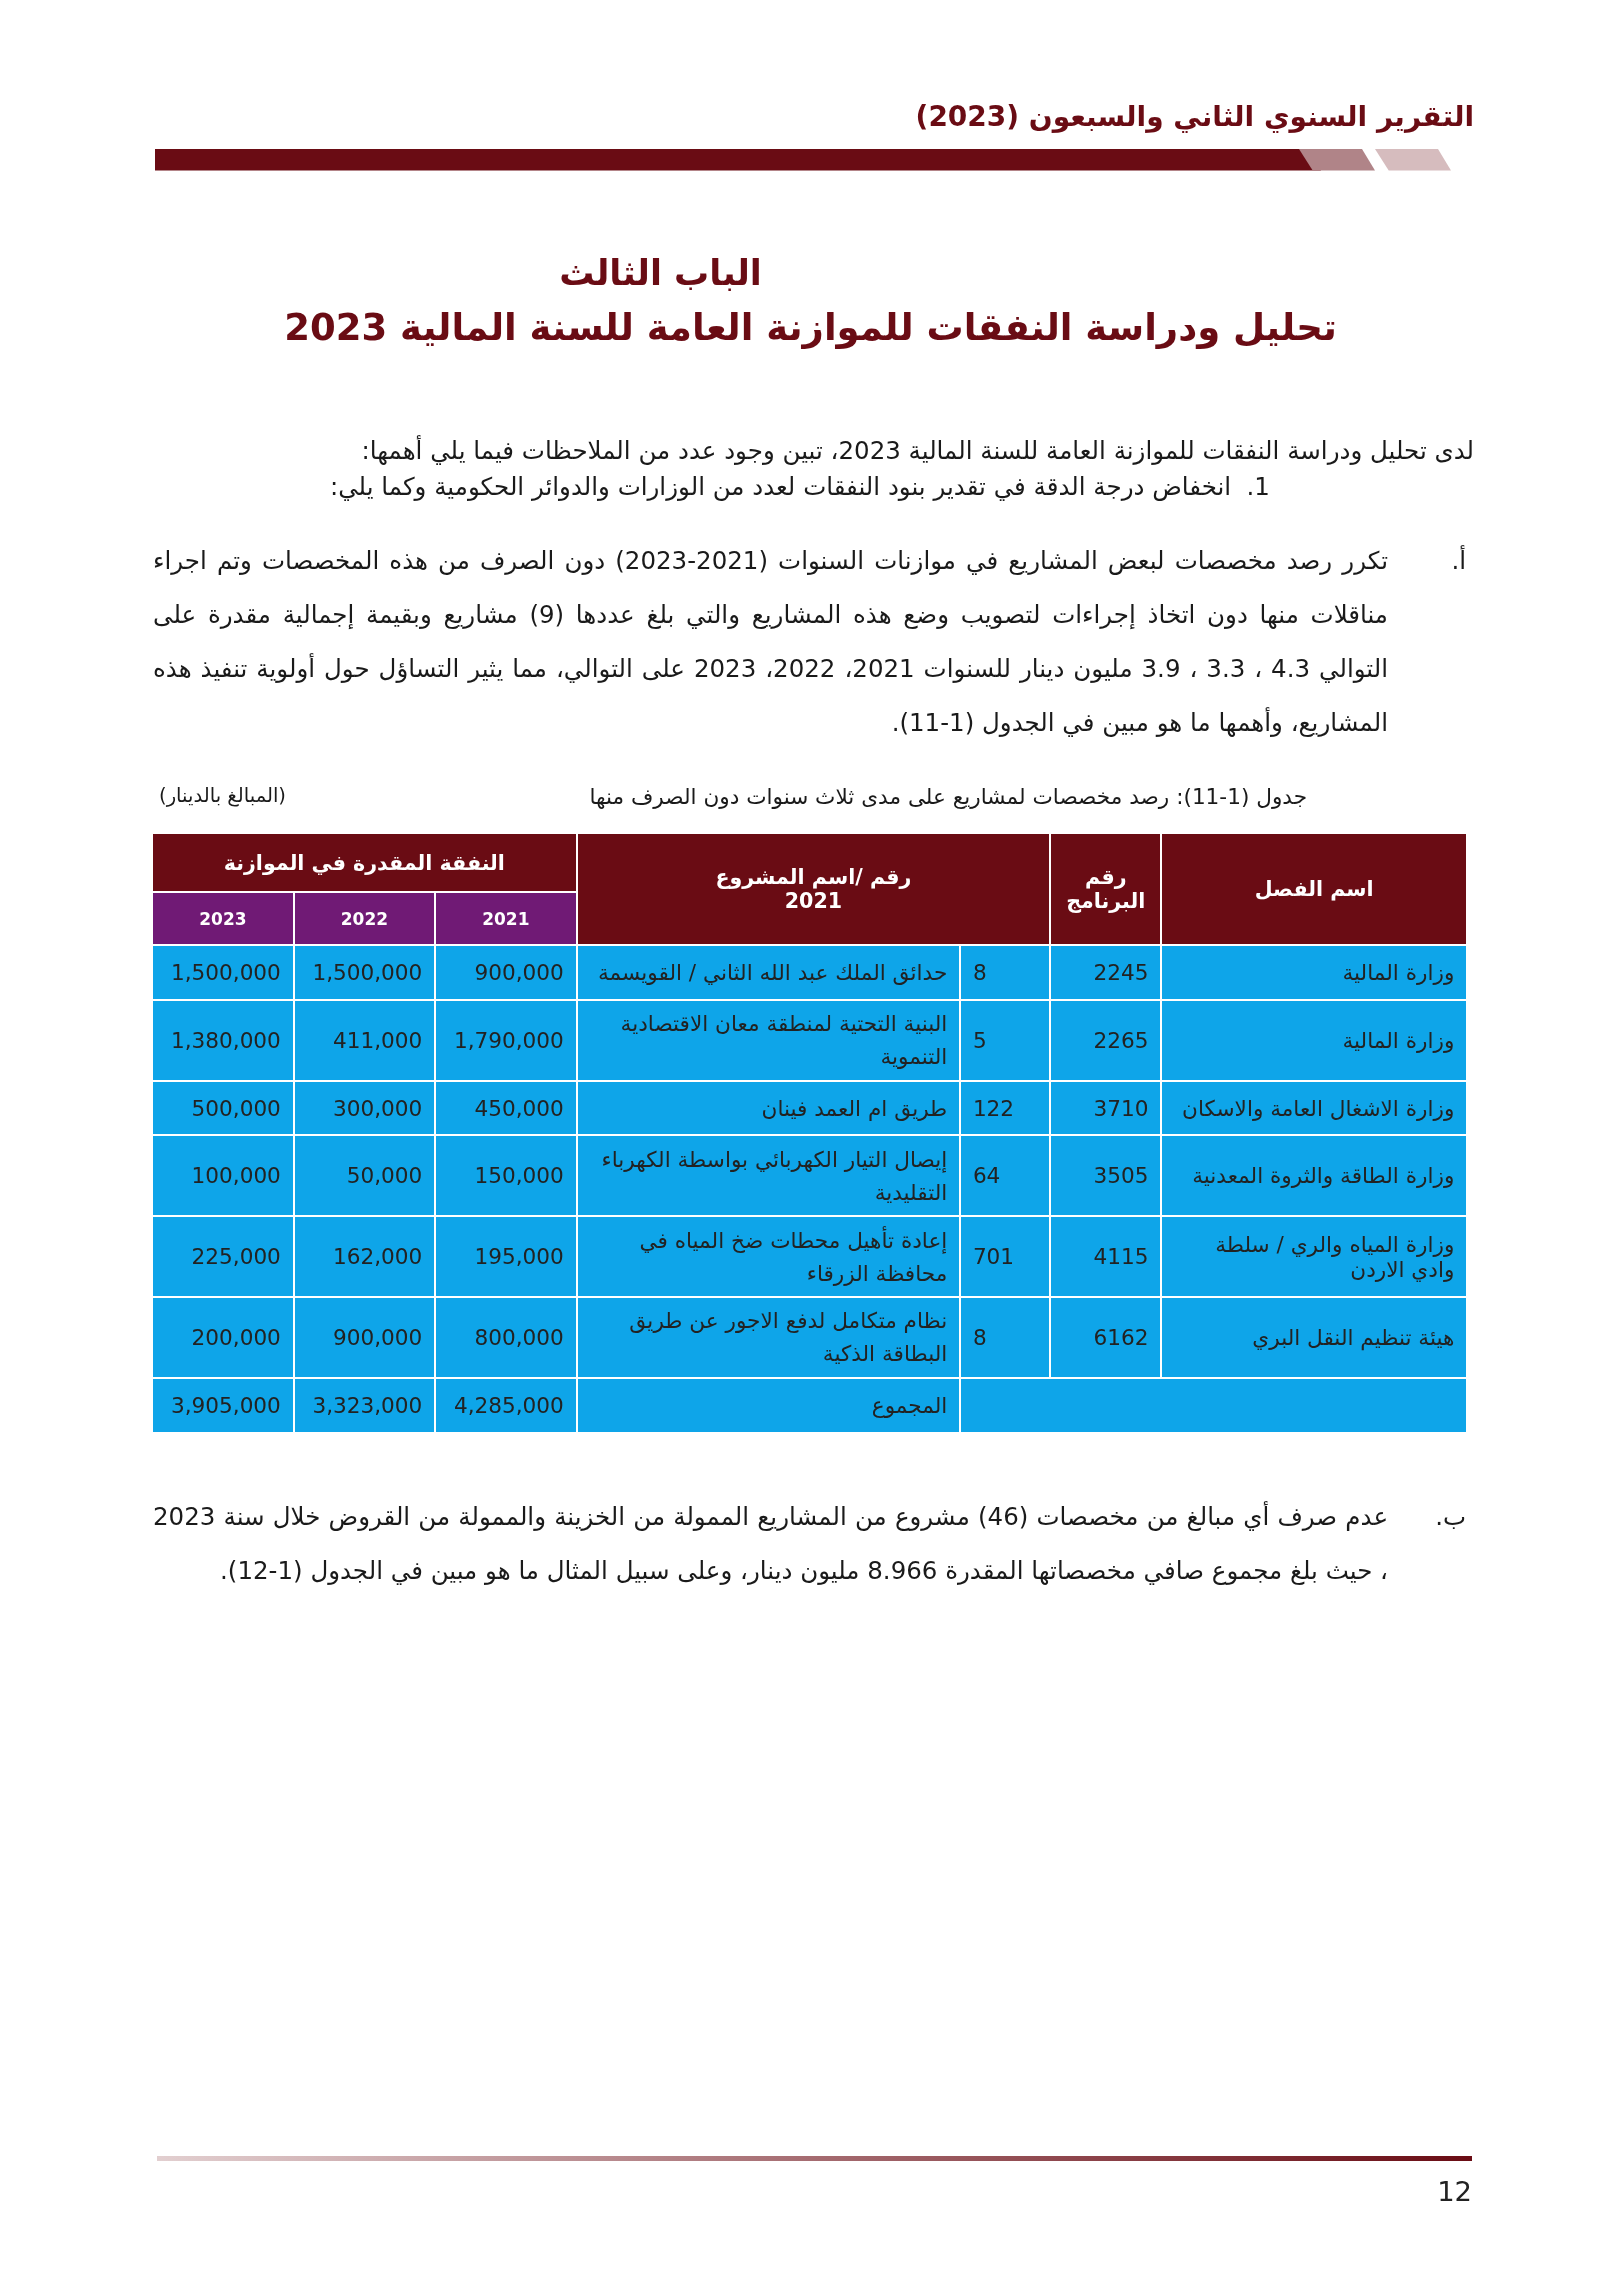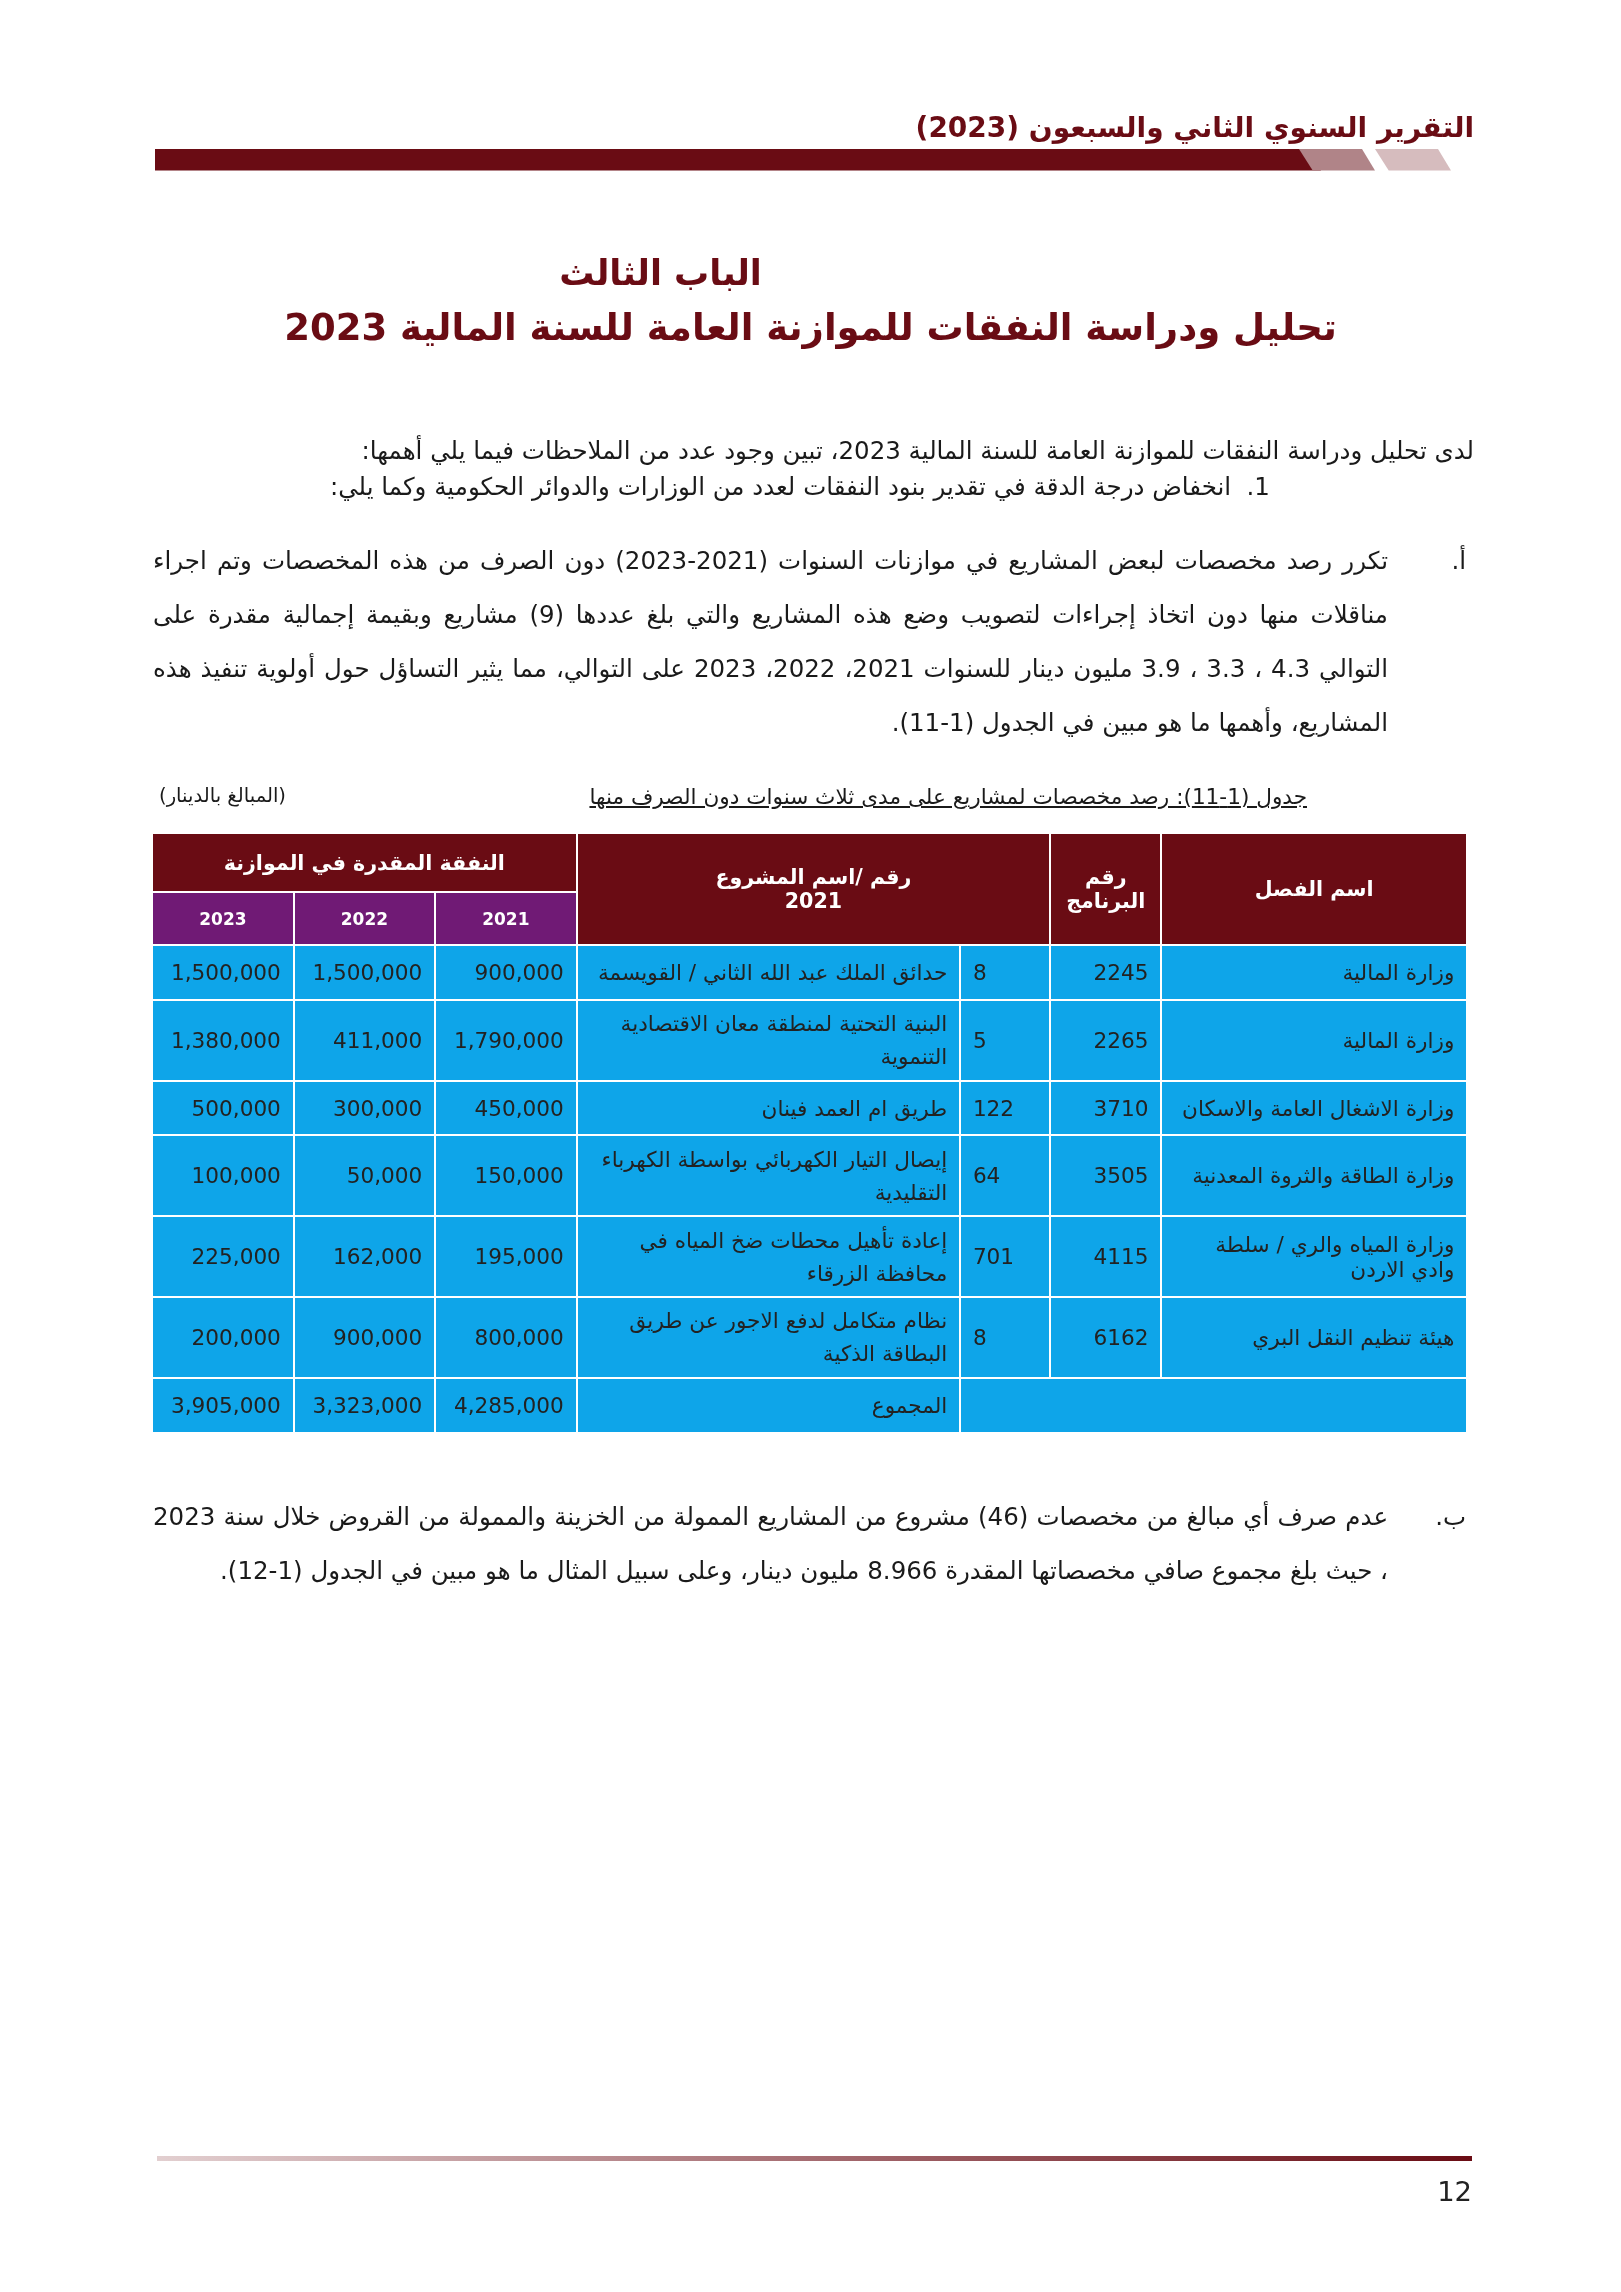--- a/index.html
+++ b/index.html
@@ -1,18 +1,18 @@
 <!DOCTYPE html>
 <html><head>
 <meta charset="utf-8">
 <style>
   html, body { margin:0; padding:0; background:#ffffff; }
   body { width:1621px; height:2293px; position:relative; overflow:hidden;
          font-family:"DejaVu Sans", sans-serif; color:#1a1a1a; }
-  .header-title { position:absolute; top:111px; right:147px; font-size:28px; font-weight:bold;
+  .header-title { position:absolute; top:100px; right:147px; font-size:28px; font-weight:bold;
          color:#6a0c14; direction:rtl; white-space:nowrap; }
   .header-bar { position:absolute; top:149px; left:155px; width:1319px; height:21.6px; }
   .bar-main { position:absolute; left:0; top:0; width:1166px; height:21.6px; background:#6a0c14;
          clip-path:polygon(0 0, 1153px 0, 1166px 21.6px, 0 21.6px); }
   .bar-mid { position:absolute; left:1144px; top:0; width:76px; height:21.6px; background:#b08488;
          clip-path:polygon(0 0, 63px 0, 76px 21.6px, 13.7px 21.6px); }
   .bar-light { position:absolute; left:1220px; top:0; width:76px; height:21.6px; background:#d6bcbe;
          clip-path:polygon(0 0, 63px 0, 76px 21.6px, 13.7px 21.6px); }
 
   .chapter-title { position:absolute; top:253px; left:0; width:1321px; text-align:center;
@@ -22,21 +22,21 @@
 
   .para { position:absolute; direction:rtl; font-size:24.5px; line-height:54px; color:#1a1a1a; }
   .intro { top:424px; right:147px; width:1333px; }
   .item1 { top:460px; right:147px; width:1333px;text-align:center; }
   .item1 .num { display:inline-block; width:54px; }
   .itemA { top:534px; right:155px; width:1313px; }
   .itemA .num, .itemB .num { position:absolute; right:0; top:0; }
   .itemA .txt, .itemB .txt { margin-right:78px; text-align:justify; text-align-last:right; }
   .itemB { top:1490px; right:155px; width:1313px; }
 
-  .caption { position:absolute; top:784px; right:314px; direction:rtl; font-size:21.6px;text-decoration:underline; }
+  .caption { position:absolute; top:784px; right:314px; direction:rtl; font-size:21.6px; }
   .caption-unit { position:absolute; top:784px; left:159px; direction:rtl; font-size:19.6px; }
 
   table.budget { position:absolute; top:835px; left:154px; width:1317px; border-collapse:separate;
          border-spacing:2.9px; direction:rtl; margin:-2.9px; }
   table.budget th { background:#6a0c14; color:#ffffff; font-weight:bold; font-size:20.6px; text-align:center; }
   table.budget th.sub { background:#701a75; color:#ffffff; font-size:17px; height:49px;margin-top:40px; }
   table.budget th.grp { height:55px;margin-left:16px; }
   table.budget td { background:#0ea5e9; font-size:21.6px; color:#222; padding:5.9px 11.8px; vertical-align:middle; }
   td.chap { width:284px; text-align:right; }
   td.prog { width:86px; text-align:right; }

